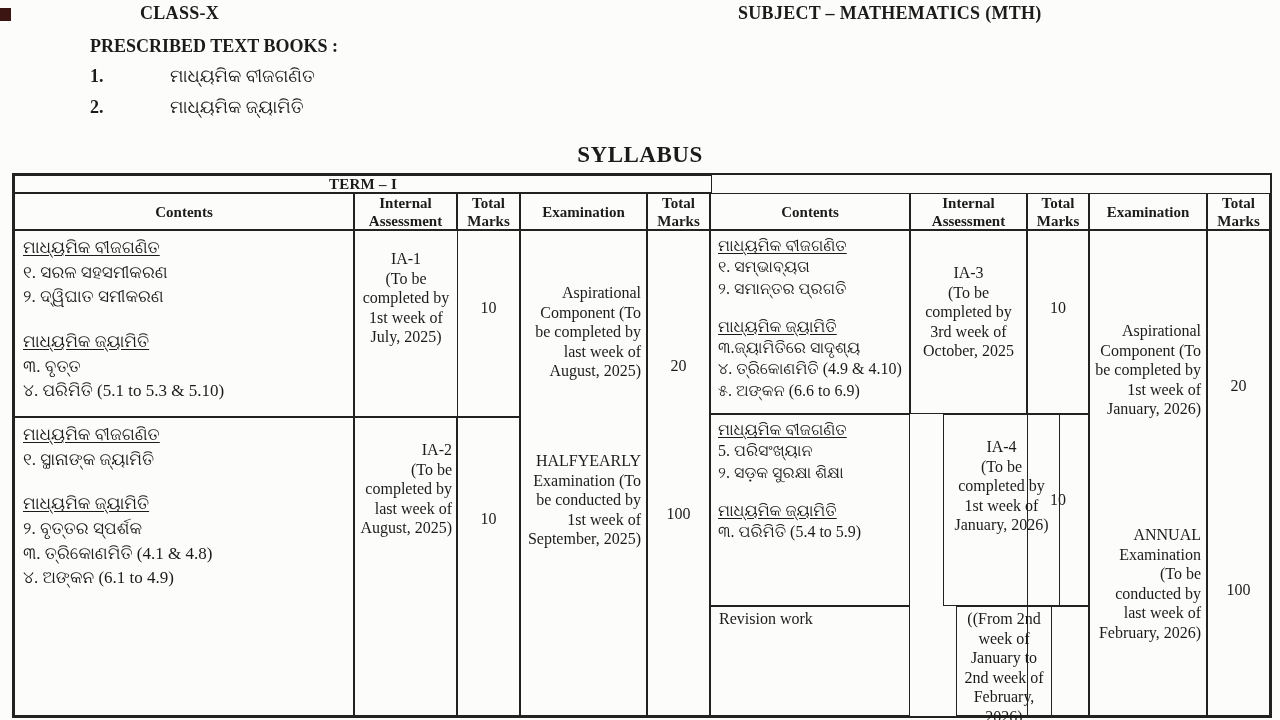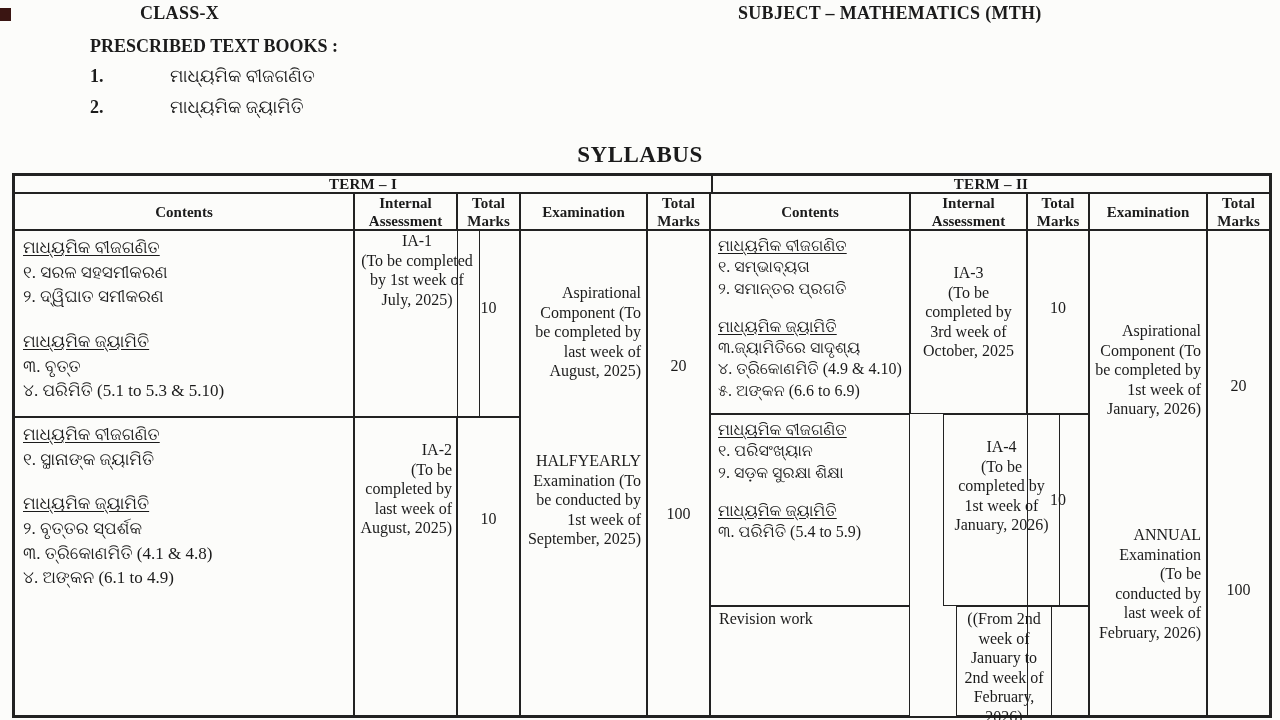--- a/index.html
+++ b/index.html
@@ -52,21 +52,20 @@
 </div>
 <div class="abs book-row" style="top:97px;">
   <span class="book-num">2.</span><span>ମାଧ୍ୟମିକ ଜ୍ୟାମିତି</span>
 </div>
 
 <div class="abs b syllabus-title">SYLLABUS</div>
 
 <div class="abs tbl">
 
   <div class="cell term-title" style="left:0;top:0;width:698px;height:18px;">TERM – I</div>
-  <div class="cell term-title" style="left:698px;top:0;width:558px;height:18px;">TERM – II</div>
 
   <div class="cell col-h" style="left:0;top:18px;width:340px;height:37px;">Contents</div>
   <div class="cell col-h" style="left:340px;top:18px;width:103px;height:37px;">Internal Assessment</div>
   <div class="cell col-h" style="left:443px;top:18px;width:63px;height:37px;">Total Marks</div>
   <div class="cell col-h" style="left:506px;top:18px;width:127px;height:37px;">Examination</div>
   <div class="cell col-h" style="left:633px;top:18px;width:63px;height:37px;">Total Marks</div>
   <div class="cell col-h" style="left:696px;top:18px;width:200px;height:37px;">Contents</div>
   <div class="cell col-h" style="left:896px;top:18px;width:117px;height:37px;">Internal Assessment</div>
   <div class="cell col-h" style="left:1013px;top:18px;width:62px;height:37px;">Total Marks</div>
   <div class="cell col-h" style="left:1075px;top:18px;width:118px;height:37px;">Examination</div>
@@ -75,21 +74,21 @@
   <div class="cell contents" style="left:0;top:55px;width:340px;height:187px;">
     <div class="sec-h">ମାଧ୍ୟମିକ ବୀଜଗଣିତ</div>
     <div>୧. ସରଳ ସହସମୀକରଣ</div>
     <div>୨. ଦ୍ୱିଘାତ ସମୀକରଣ</div>
     <div class="sec-gap"></div>
     <div class="sec-h">ମାଧ୍ୟମିକ ଜ୍ୟାମିତି</div>
     <div>୩. ବୃତ୍ତ</div>
     <div>୪. ପରିମିତି (5.1 to 5.3 &amp; 5.10)</div>
   </div>
 
-  <div class="cell ia-cell" style="left:340px;top:55px;width:126px;height:187px;">
+  <div class="cell ia-cell" style="left:340px;top:55px;width:104px;height:187px;padding-top:18px;">
     <div>IA-1</div>
     <div>(To be completed by 1st week of July, 2025)</div>
   </div>
 
   <div class="cell marks-cell" style="left:443px;top:55px;width:63px;height:187px;padding-top:68px;">10</div>
 
   <div class="cell contents" style="left:0;top:242px;width:340px;height:299px;">
     <div class="sec-h">ମାଧ୍ୟମିକ ବୀଜଗଣିତ</div>
     <div>୧. ସ୍ଥାନାଙ୍କ ଜ୍ୟାମିତି</div>
     <div class="sec-gap"></div>
@@ -129,21 +128,21 @@
 
   <div class="cell ia-cell" style="left:896px;top:55px;width:117px;height:184px;padding-top:32px;">
     <div>IA-3</div>
     <div>(To be completed by 3rd week of October, 2025</div>
   </div>
 
   <div class="cell marks-cell" style="left:1013px;top:55px;width:62px;height:184px;padding-top:68px;">10</div>
 
   <div class="cell contents t2" style="left:696px;top:239px;width:200px;height:192px;">
     <div class="sec-h">ମାଧ୍ୟମିକ ବୀଜଗଣିତ</div>
-    <div>୧. ପରିସଂଖ୍ୟାନ</div>
+    <div>5. ପରିସଂଖ୍ୟାନ</div>
     <div>୨. ସଡ଼କ ସୁରକ୍ଷା ଶିକ୍ଷା</div>
     <div class="sec-gap t2"></div>
     <div class="sec-h">ମାଧ୍ୟମିକ ଜ୍ୟାମିତି</div>
     <div>୩. ପରିମିତି (5.4 to 5.9)</div>
   </div>
 
   <div class="cell ia-cell" style="left:896px;top:239px;width:117px;height:192px;padding-top:22px;margin-left:33px;">
     <div>IA-4</div>
     <div>(To be completed by 1st week of January, 2026)</div>
   </div>

